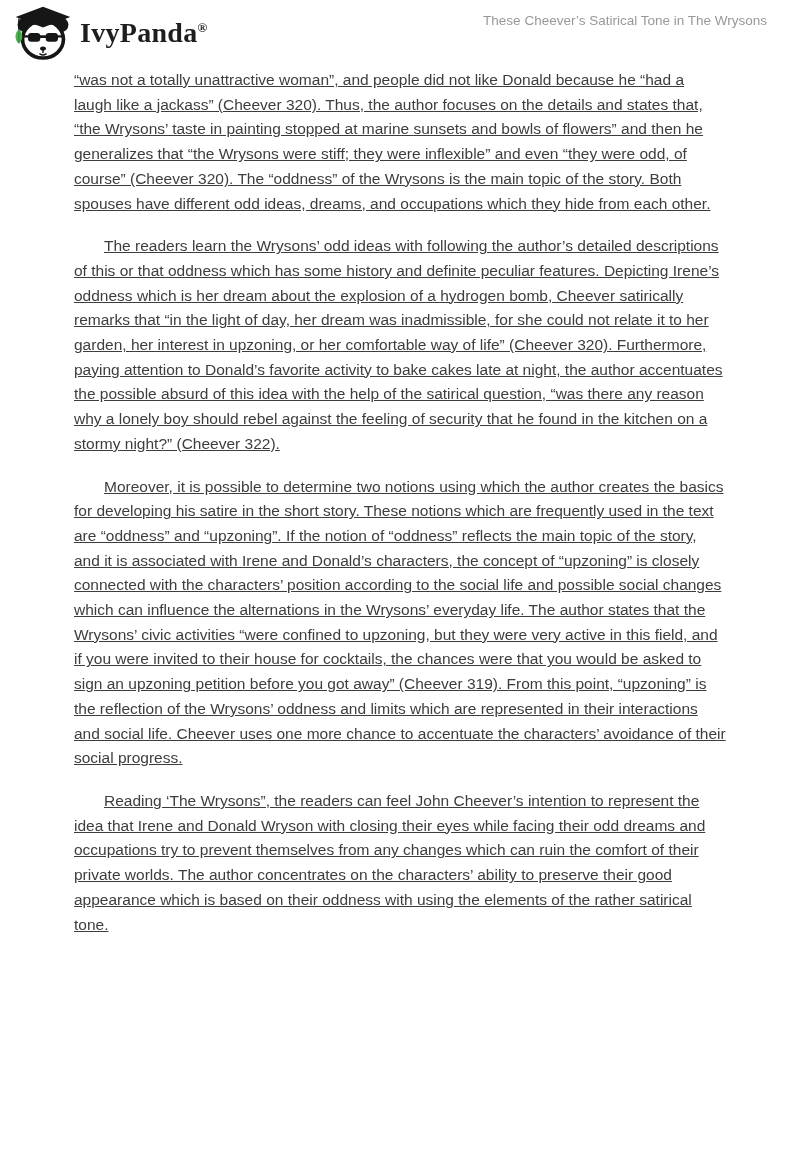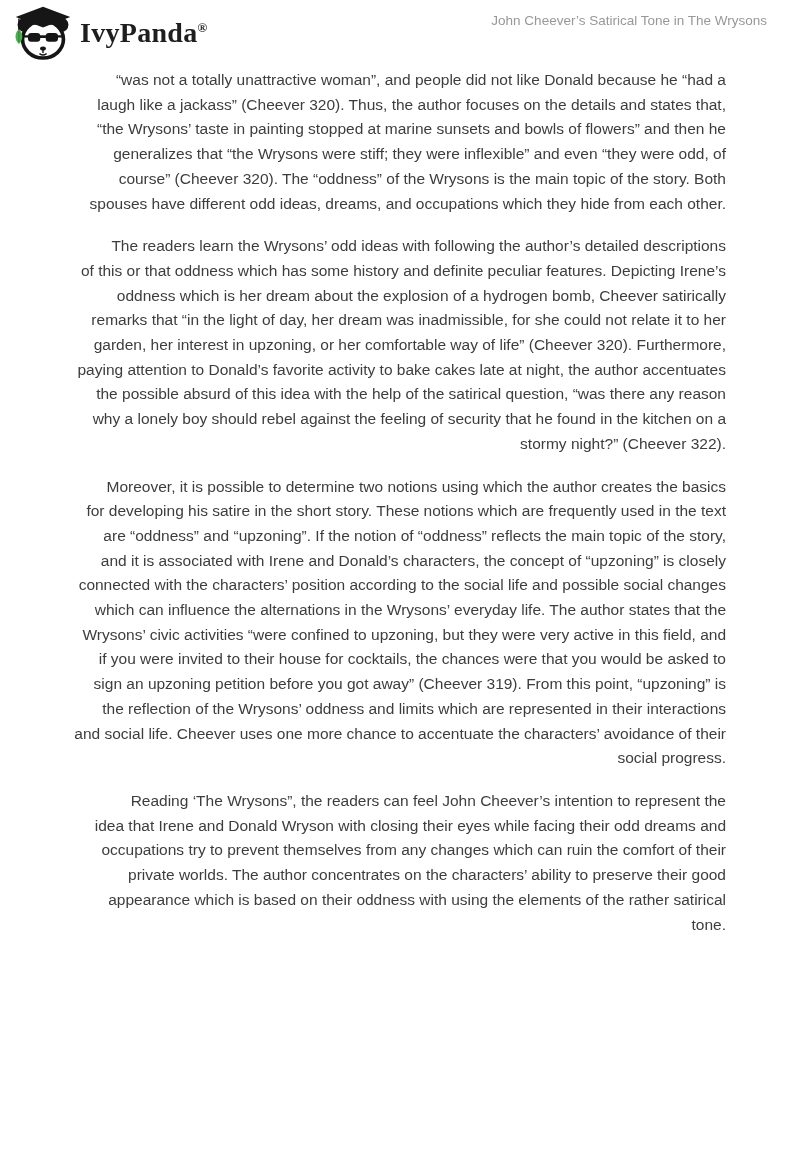--- a/index.html
+++ b/index.html
@@ -45,21 +45,22 @@
 
   
   .essay {
     position: absolute;
     left: 74px;
     top: 68px;
     width: 652px;
     color: #3d3d3d;
     font-size: 15.5px;
     line-height: 24.7px;
-    text-align: right;
+    text-align: left;
+    text-decoration: underline;
   }
   .essay p { margin: 0 0 18px 0; text-indent: 30px; }
   .essay p.no-indent { text-indent: 0; }
 
   
   .page-footer {
     position: absolute;
     top: 1127px;
     right: 32px;
     font-size: 13px;
@@ -94,21 +95,21 @@
           <rect x="19" y="12" width="28" height="9" rx="2" fill="#161616"></rect>
           <polygon points="33,1 63,12.5 33,24 3,12.5" fill="#161616"></polygon>
 
           <path d="M6.5 14 L6.5 28" stroke="#161616" stroke-width="1.6" fill="none"></path>
           <path d="M6.5 26 C1.5 30 1.5 38 6.5 42 C11.5 38 11.5 30 6.5 26 Z" fill="#4caf50"></path>
           <path d="M6.5 28 L6.5 40" stroke="#2e7d32" stroke-width="1" fill="none"></path>
         </svg>
       </span>
       <span class="logo-text"><span>IvyPanda</span><sup>®</sup></span>
     </div>
-    <div class="doc-title">John Cheever’s Satirical Tone in The Wrysons</div>
+    <div class="doc-title">These Cheever’s Satirical Tone in The Wrysons</div>
   </div>
 
   <div class="essay">
     <p class="no-indent">“was not a totally unattractive woman”, and people did not like Donald because he “had a laugh like a jackass” (Cheever 320). Thus, the author focuses on the details and states that, “the Wrysons’ taste in painting stopped at marine sunsets and bowls of flowers” and then he generalizes that “the Wrysons were stiff; they were inflexible” and even “they were odd, of course” (Cheever 320). The “oddness” of the Wrysons is the main topic of the story. Both spouses have different odd ideas, dreams, and occupations which they hide from each other.</p>
     <p>The readers learn the Wrysons’ odd ideas with following the author’s detailed descriptions of this or that oddness which has some history and definite peculiar features. Depicting Irene’s oddness which is her dream about the explosion of a hydrogen bomb, Cheever satirically remarks that “in the light of day, her dream was inadmissible, for she could not relate it to her garden, her interest in upzoning, or her comfortable way of life” (Cheever 320). Furthermore, paying attention to Donald’s favorite activity to bake cakes late at night, the author accentuates the possible absurd of this idea with the help of the satirical question, “was there any reason why a lonely boy should rebel against the feeling of security that he found in the kitchen on a stormy night?” (Cheever 322).</p>
     <p>Moreover, it is possible to determine two notions using which the author creates the basics for developing his satire in the short story. These notions which are frequently used in the text are “oddness” and “upzoning”. If the notion of “oddness” reflects the main topic of the story, and it is associated with Irene and Donald’s characters, the concept of “upzoning” is closely connected with the characters’ position according to the social life and possible social changes which can influence the alternations in the Wrysons’ everyday life. The author states that the Wrysons’ civic activities “were confined to upzoning, but they were very active in this field, and if you were invited to their house for cocktails, the chances were that you would be asked to sign an upzoning petition before you got away” (Cheever 319). From this point, “upzoning” is the reflection of the Wrysons’ oddness and limits which are represented in their interactions and social life. Cheever uses one more chance to accentuate the characters’ avoidance of their social progress.</p>
     <p>Reading ‘The Wrysons”, the readers can feel John Cheever’s intention to represent the idea that Irene and Donald Wryson with closing their eyes while facing their odd dreams and occupations try to prevent themselves from any changes which can ruin the comfort of their private worlds. The author concentrates on the characters’ ability to preserve their good appearance which is based on their oddness with using the elements of the rather satirical tone.</p>
   </div>
 
 

